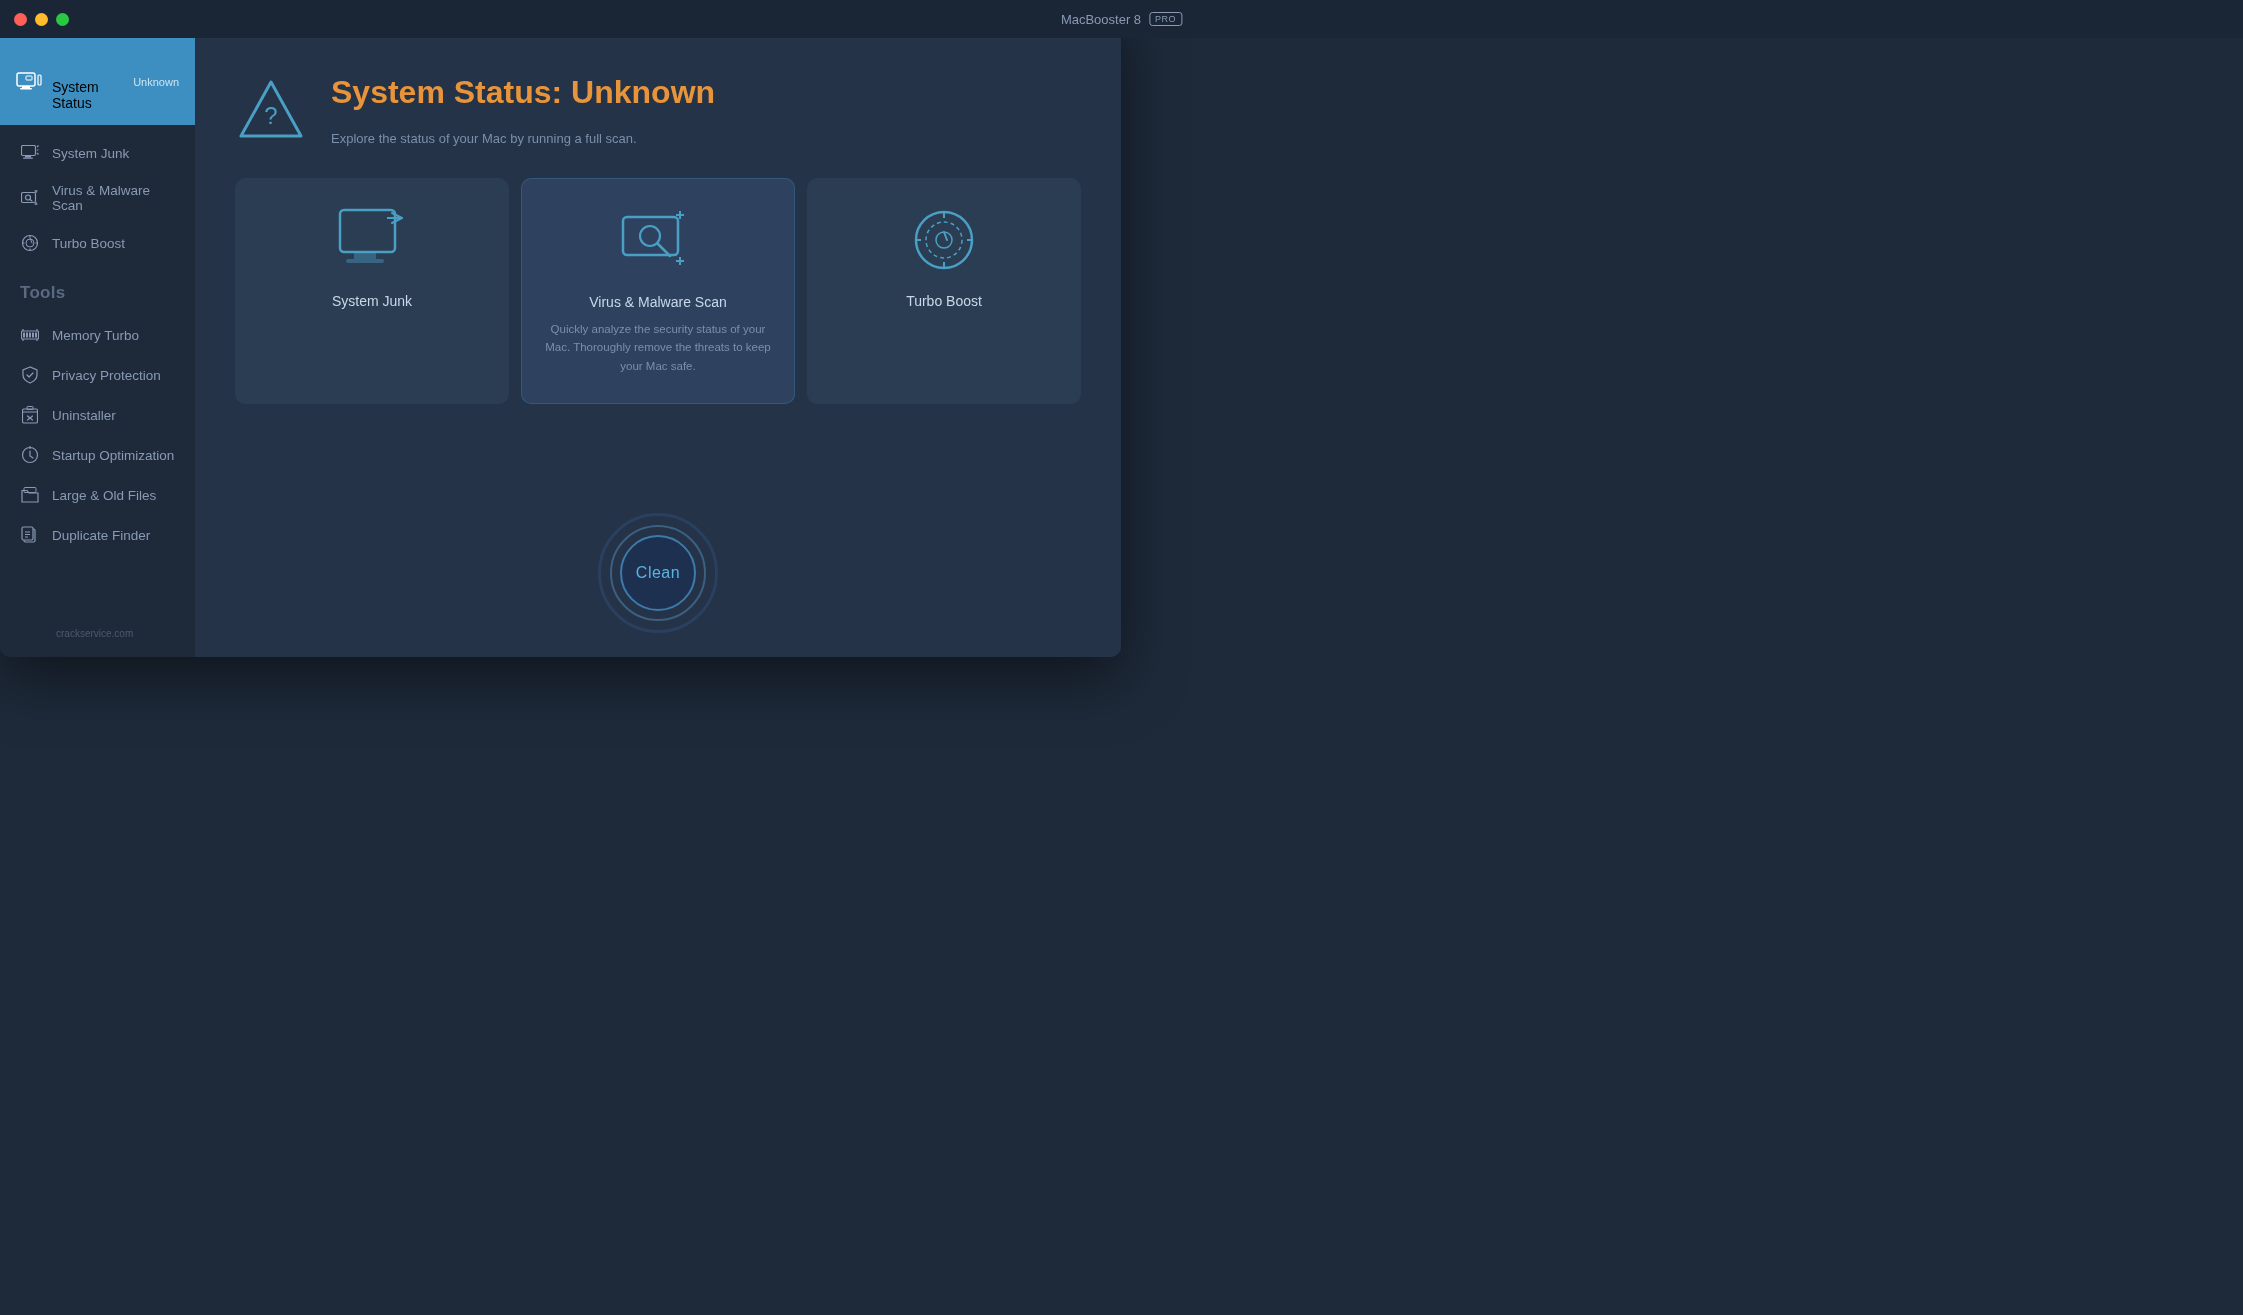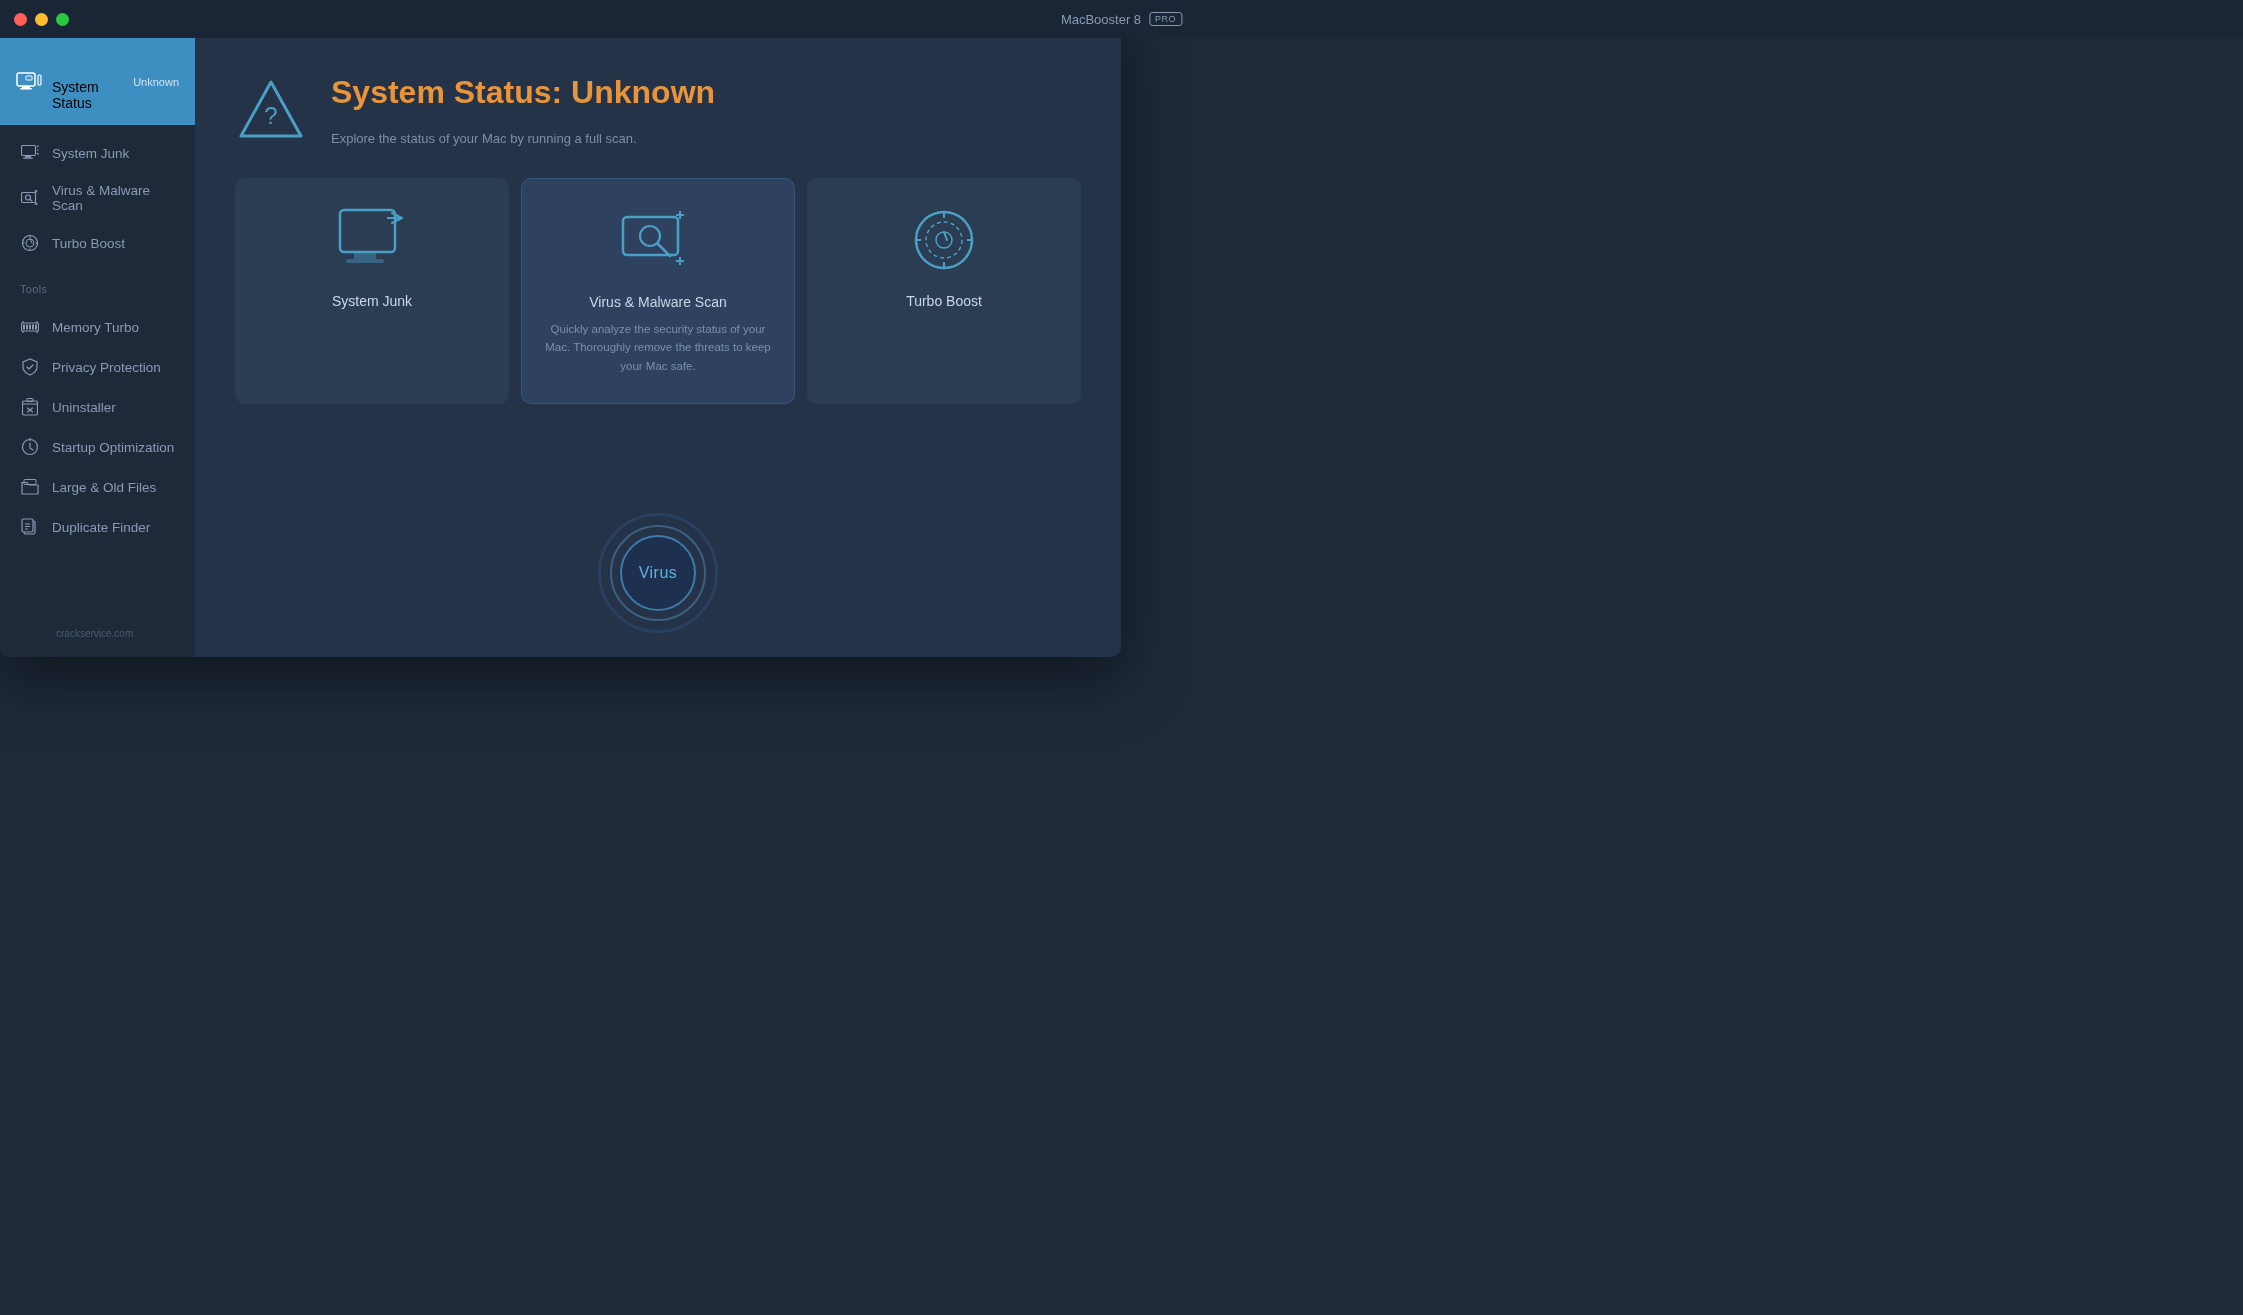--- a/index.html
+++ b/index.html
@@ -130,23 +130,24 @@
       height: 20px;
       display: flex;
       align-items: center;
       justify-content: center;
       color: #8a9ab5;
       flex-shrink: 0;
     }
 
     .tools-label {
       color: #5a6a80;
-      font-size: 11px;
+      font-size: 17px;
       padding: 12px 20px 4px;
       letter-spacing: 0.3px;
+      font-weight: bold;
     }
 
     .sidebar-footer {
       margin-top: auto;
       padding: 8px 20px 16px;
     }
 
     .sidebar-footer-text {
       color: #4a5a6e;
       font-size: 10px;
@@ -534,17 +535,17 @@
           </svg>
         </div>
         <div class="card-title">Turbo Boost</div>
       </div>
     </div>
 
     <div class="scan-area">
       <div class="scan-button-container">
         <div class="scan-button-ring"></div>
         <div class="scan-button-ring-inner"></div>
-        <button class="scan-button">Virus</button>
+        <button class="scan-button">Clean</button>
       </div>
     </div>
   </div>
 </div>
 
 </body></html>

